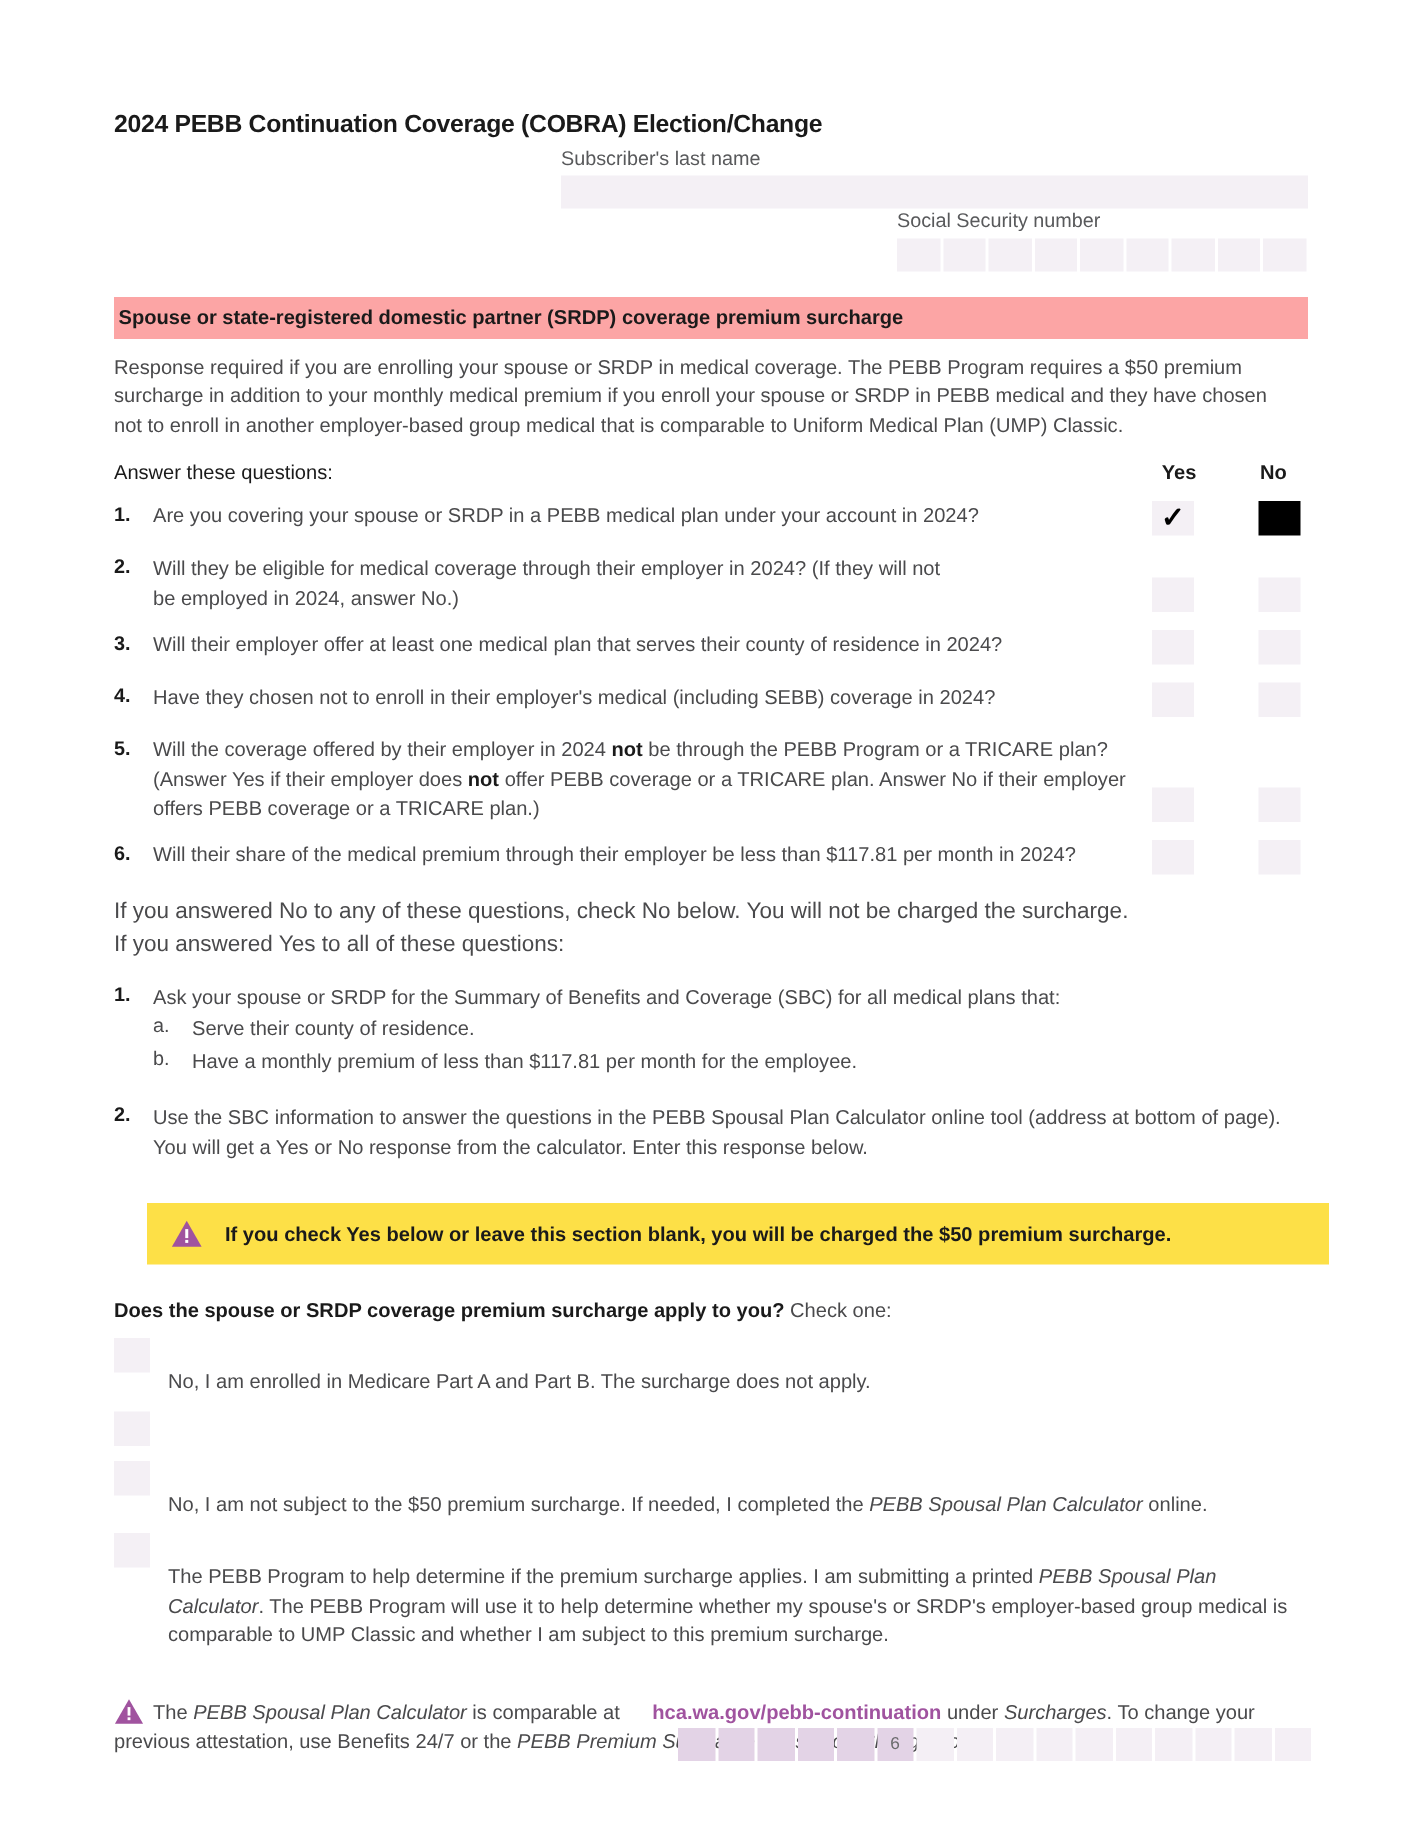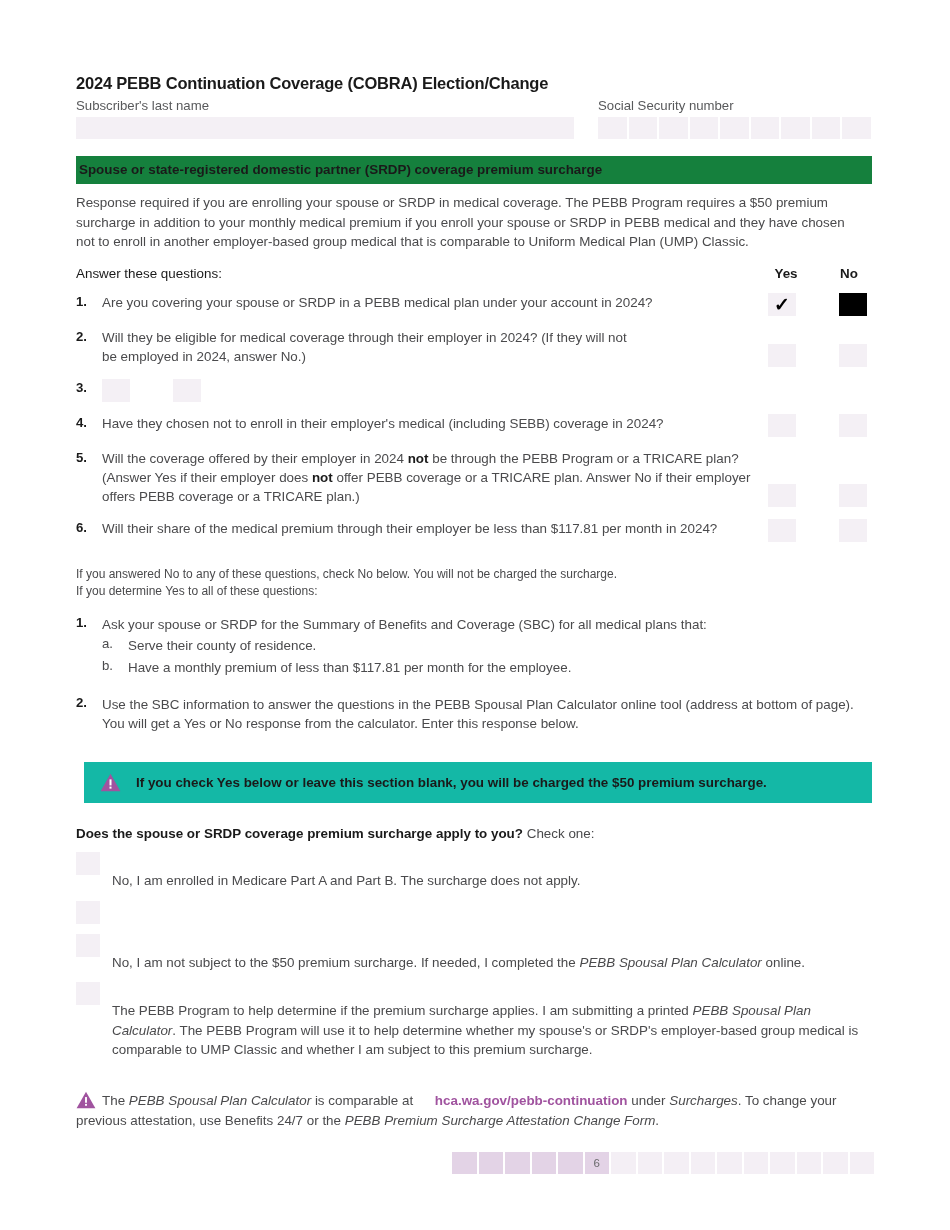--- a/index.html
+++ b/index.html
@@ -29,20 +29,21 @@
     margin: 0;
     padding-top: 74px;
     line-height: 1.2;
     color: #1a1a1a;
   }
   .id-row {
     display: flex;
     justify-content: space-between;
     align-items: flex-end;
     margin-top: 4px;
+    flex-direction: column;
   }
   .id-field { }
   .id-field.name { width: 498px; }
   .id-field.ssn { width: 274px; }
   .field-label {
     font-size: 13.2px;
     color: #58595b;
     line-height: 1.25;
     margin-bottom: 3px;
     font-weight: normal;
@@ -55,21 +56,21 @@
   .ssn-boxes { display: flex; gap: 2px; }
   .ssn-box {
     width: 28.5px;
     height: 22px;
     background: #f4f0f5;
   }
 
   
   .section-head {
     margin-top: 17px;
-    background: #15803d;
+    background: #fca5a5;
     font-size: 13.4px;
     font-weight: bold;
     color: #1a1a1a;
     padding: 6px 4px 6px 3px;
     line-height: 1.2;
     width: 796px;
   }
 
   
   .intro {
@@ -143,44 +144,44 @@
     justify-content: center;
     font-size: 18px;
     color: #000;
     line-height: 1;
   }
   .ckbox.filled { background: #000000; }
   .ckbox .tick { font-size: 19px; font-weight: bold; color: #000; }
 
   
   .note {
-    font-size: 12px;
+    font-size: 15px;
     color: #4a4a4c;
     line-height: 1.45;
-    margin-top: 24px;
+    margin-top: 14px;
   }
   .sublist { margin-top: 14px; }
   .srow { display: flex; align-items: flex-start; margin-top: 11px; }
   .srow .snum {
     width: 26px; flex: 0 0 26px;
     font-size: 13.2px; font-weight: bold; color: #1a1a1a;
   }
   .srow .stext {
     flex: 1; font-size: 13.4px; color: #4a4a4c; line-height: 1.45;
   }
   .abrow { display: flex; margin-top: 2px; padding-left: 26px; }
   .abrow .ablabel { width: 26px; flex: 0 0 26px; font-size: 13.2px; color: #4a4a4c; }
   .abrow .abtext { flex: 1; font-size: 13.4px; color: #4a4a4c; line-height: 1.45; }
 
   
   .alert-banner {
     margin-top: 28px;
-    margin-left: 8px;
+    margin-left: 22px;
     width: 788px;
-    background: #14b8a6;
+    background: #fde047;
     display: flex;
     align-items: center;
     padding: 11px 0 11px 0;
   }
   .alert-banner .tri-wrap { width: 52px; display: flex; justify-content: center; }
   .alert-banner .alert-text {
     font-size: 13.4px;
     font-weight: bold;
     color: #1a1a1a;
   }
@@ -309,20 +310,23 @@
           <div>Will they be eligible for medical coverage through their employer in 2024? (If they will not</div>
           <div>be employed in 2024, answer No.)</div>
         </div>
         <div class="qboxes">
           <div class="ckbox"></div>
           <div class="ckbox"></div>
         </div>
       </div>
       <div class="qrow">
         <div class="qnum">3.</div>
+        <div class="qtext">
+          <div>Will their employer offer at least one medical plan that serves their county of residence in 2024?</div>
+        </div>
         <div class="qboxes top">
           <div class="ckbox"></div>
           <div class="ckbox"></div>
         </div>
       </div>
       <div class="qrow">
         <div class="qnum">4.</div>
         <div class="qtext">
           <div>Have they chosen not to enroll in their employer's medical (including SEBB) coverage in 2024?</div>
         </div>
@@ -350,21 +354,21 @@
         </div>
         <div class="qboxes top">
           <div class="ckbox"></div>
           <div class="ckbox"></div>
         </div>
       </div>
     </div>
 
   <div class="note">
     <span>If you answered No to any of these questions, check No below. You will not be charged the surcharge.</span><br>
-    <span>If you determine Yes to all of these questions:</span>
+    <span>If you answered Yes to all of these questions:</span>
   </div>
 
   <div class="sublist">
     <div class="srow">
       <div class="snum">1.</div>
       <div class="stext">Ask your spouse or SRDP for the Summary of Benefits and Coverage (SBC) for all medical plans that:</div>
     </div>
     <div class="abrow">
       <div class="ablabel">a.</div>
       <div class="abtext">Serve their county of residence.</div>

